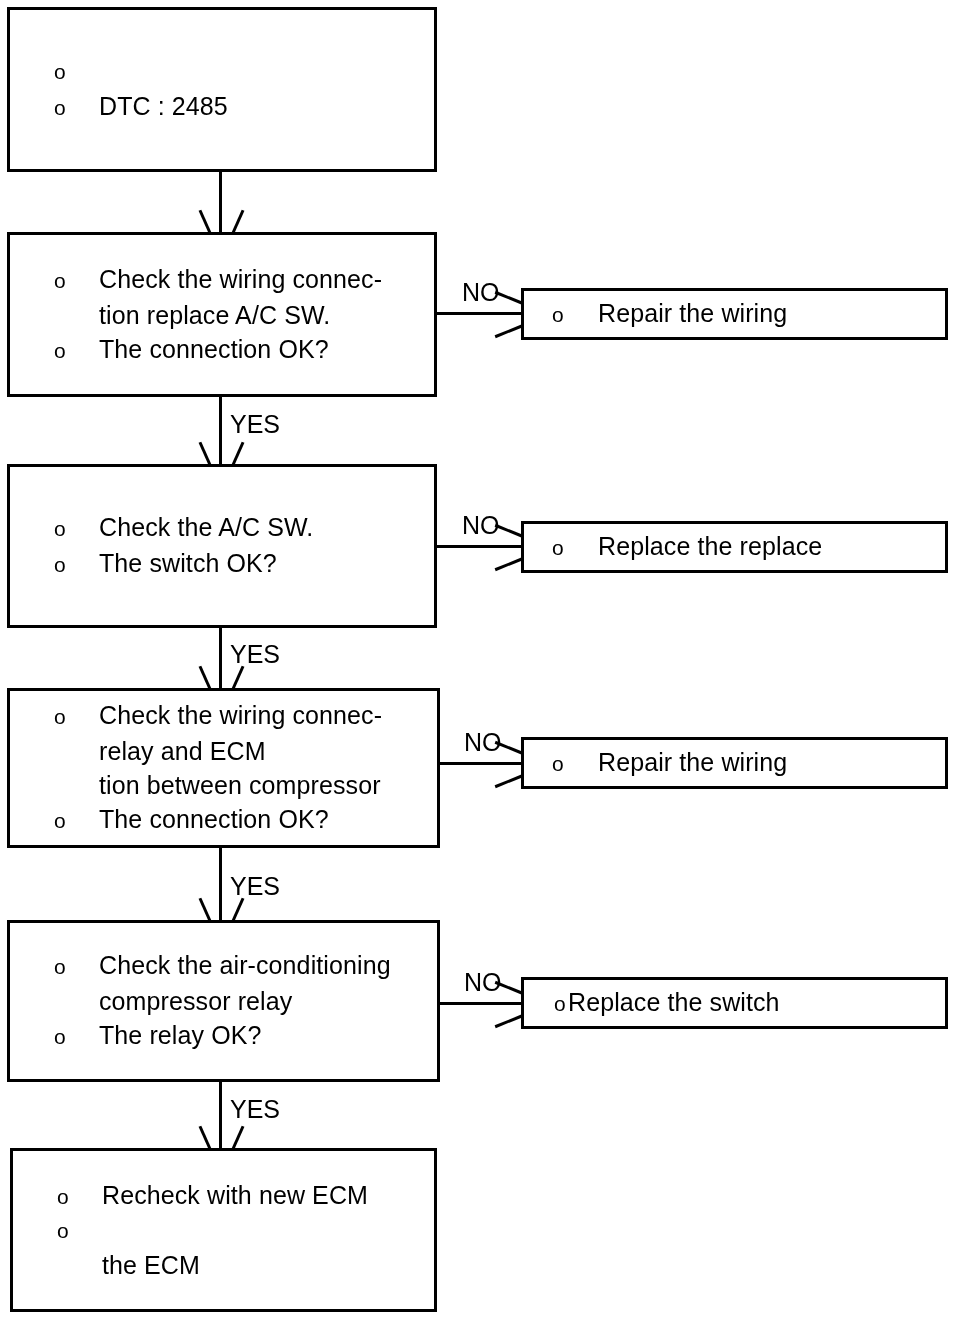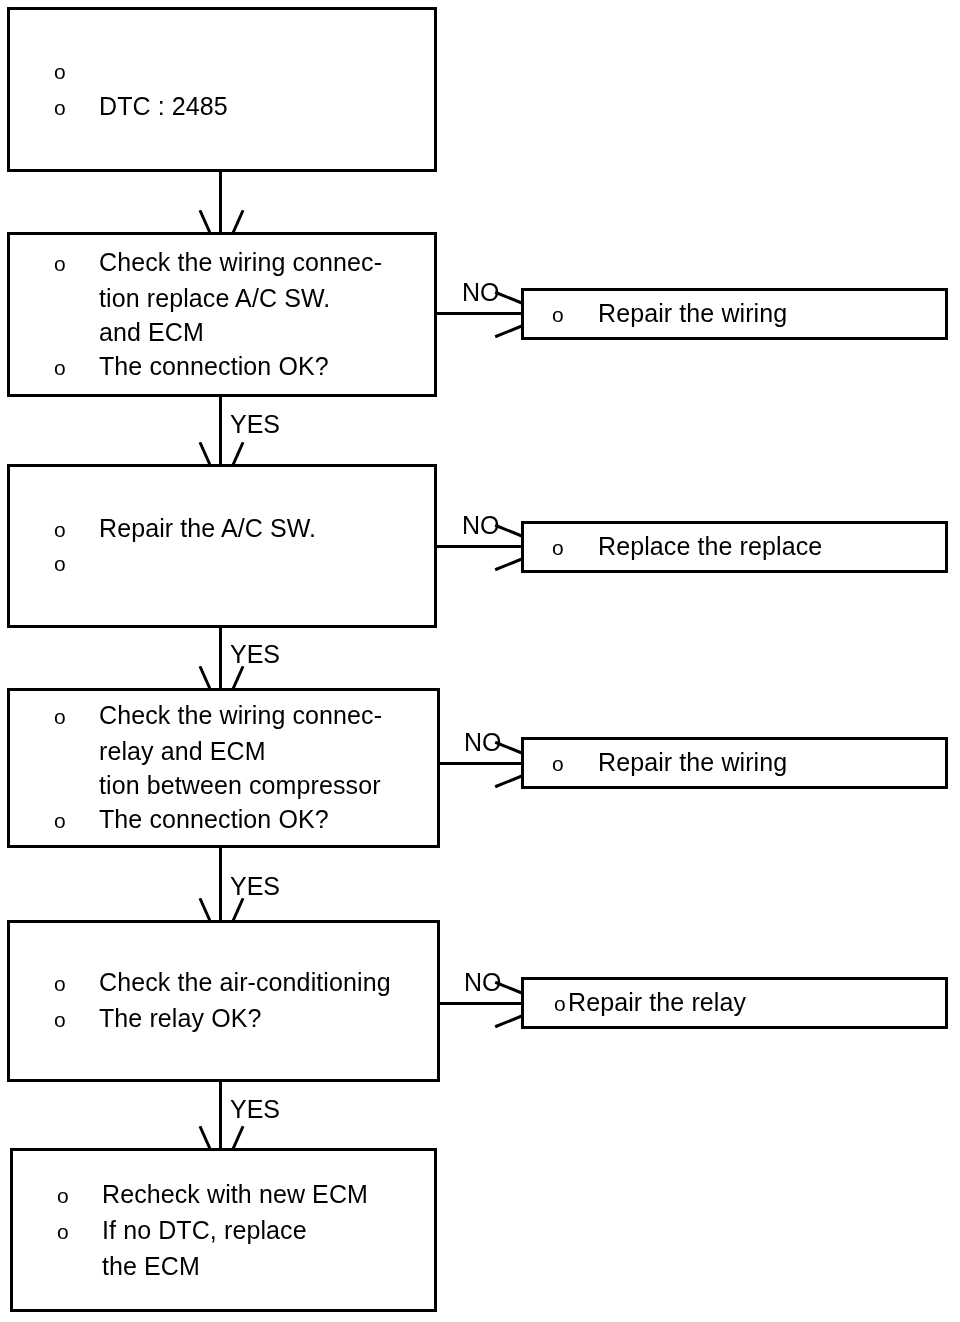--- a/index.html
+++ b/index.html
@@ -144,24 +144,20 @@
 
   <div class="node node-left" style="left:7px; top:232px; width:430px; height:165px;">
     <div class="bullet-line">
       <span class="marker">o</span>
       <span class="txt">Check the wiring connec-</span>
     </div>
     <div class="bullet-line cont">
       <span class="marker"></span>
       <span class="txt">tion replace A/C SW.</span>
     </div>
-    <div class="bullet-line cont">
-      <span class="marker"></span>
-      <span class="txt">and ECM</span>
-    </div>
     <div class="bullet-line">
       <span class="marker">o</span>
       <span class="txt">The connection OK?</span>
     </div>
   </div>
 
   <div class="hline" style="left:437px; top:312px; width:84px;"></div>
   <div class="arrow-right" style="left:521px; top:313px;"></div>
   <div class="edge-label" style="left:462px; top:279px;">NO</div>
 
@@ -172,24 +168,25 @@
     </div>
   </div>
 
   <div class="vline" style="left:219px; top:397px; height:67px;"></div>
   <div class="arrow-down" style="left:220px; top:464px;"></div>
   <div class="edge-label" style="left:230px; top:411px;">YES</div>
 
   <div class="node node-left" style="left:7px; top:464px; width:430px; height:164px;">
     <div class="bullet-line">
       <span class="marker">o</span>
-      <span class="txt">Repair the A/C SW.</span>
-    </div>
-    <div class="bullet-line">
-      <span class="marker">o</span>
+      <span class="txt">Check the A/C SW.</span>
+    </div>
+    <div class="bullet-line">
+      <span class="marker">o</span>
+      <span class="txt">The switch OK?</span>
     </div>
   </div>
 
   <div class="hline" style="left:437px; top:545px; width:84px;"></div>
   <div class="arrow-right" style="left:521px; top:546px;"></div>
   <div class="edge-label" style="left:462px; top:512px;">NO</div>
 
   <div class="node node-right" style="left:521px; top:521px; width:427px; height:52px;">
     <div class="bullet-line">
       <span class="marker">o</span>
@@ -233,49 +230,52 @@
 
   <div class="vline" style="left:219px; top:848px; height:72px;"></div>
   <div class="arrow-down" style="left:220px; top:920px;"></div>
   <div class="edge-label" style="left:230px; top:873px;">YES</div>
 
   <div class="node node-left" style="left:7px; top:920px; width:433px; height:162px;">
     <div class="bullet-line">
       <span class="marker">o</span>
       <span class="txt">Check the air-conditioning</span>
     </div>
+    <div class="bullet-line cont">
+      <span class="marker"></span>
+      <span class="txt">compressor relay</span>
+    </div>
     <div class="bullet-line">
       <span class="marker">o</span>
       <span class="txt">The relay OK?</span>
     </div>
   </div>
 
   <div class="hline" style="left:440px; top:1002px; width:81px;"></div>
   <div class="arrow-right" style="left:521px; top:1003px;"></div>
   <div class="edge-label" style="left:464px; top:969px;">NO</div>
 
   <div class="node node-right tight" style="left:521px; top:977px; width:427px; height:52px;">
     <div class="bullet-line">
       <span class="marker">o</span>
-      <span class="txt">Repair the relay</span>
+      <span class="txt">Replace the switch</span>
     </div>
   </div>
 
   <div class="vline" style="left:219px; top:1082px; height:66px;"></div>
   <div class="arrow-down" style="left:220px; top:1148px;"></div>
   <div class="edge-label" style="left:230px; top:1096px;">YES</div>
 
   <div class="node node-left" style="left:10px; top:1148px; width:427px; height:164px;">
     <div class="bullet-line">
       <span class="marker">o</span>
       <span class="txt">Recheck with new ECM</span>
     </div>
     <div class="bullet-line">
       <span class="marker">o</span>
-      <span class="txt">If no DTC, replace</span>
     </div>
     <div class="bullet-line cont">
       <span class="marker"></span>
       <span class="txt">the ECM</span>
     </div>
   </div>
 
 </div>
 
 </body></html>

